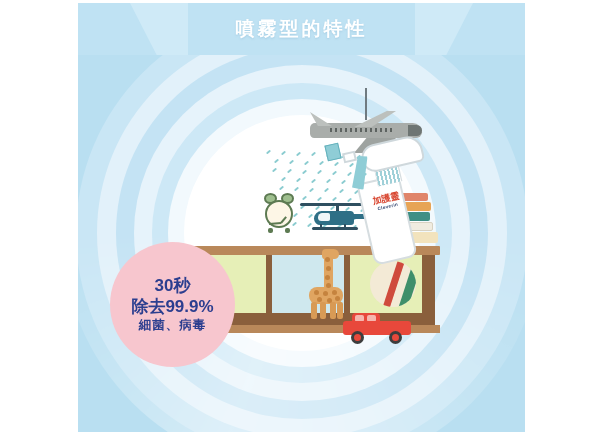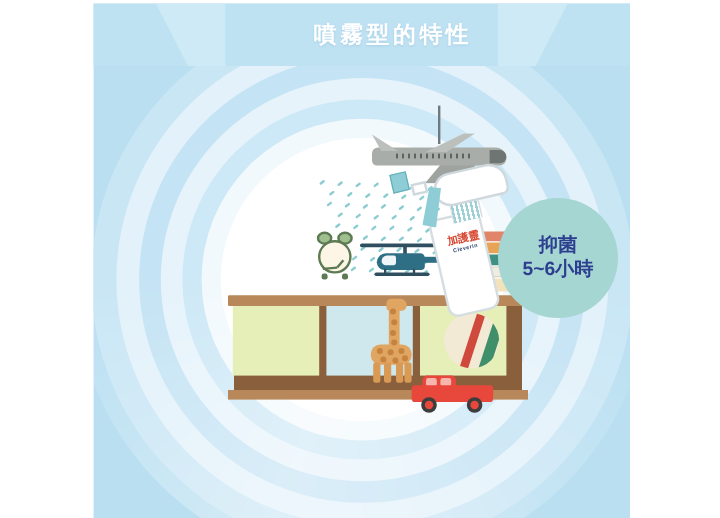--- a/index.html
+++ b/index.html
@@ -61,21 +61,20 @@
     background:#cfeaf7;
   }
   .title-band:before{left:52px;clip-path:polygon(0 0,100% 0,100% 100%,46% 100%);}
   .title-band:after{right:52px;clip-path:polygon(0 0,100% 0,54% 100%,0 100%);}
   .title-text{
     position:absolute;left:0;top:0;width:447px;height:52px;
     display:flex;align-items:center;justify-content:center;
     color:#ffffff;font-size:19px;font-weight:bold;letter-spacing:3px;
     text-shadow:0 1px 2px rgba(120,170,200,.35);
     z-index:4;
-    margin-left:26px;
   }
 
   
   .scene{position:absolute;left:78px;top:3px;width:447px;height:429px;}
 
   
   .string{
     position:absolute;left:287px;top:85px;width:2px;height:32px;background:#6f7a80;
   }
   .plane{
@@ -465,20 +464,21 @@
         <span class="cn">加護靈</span>
         <span class="en">Cleverin</span>
       </div>
     </div>
   </div>
 
   <div class="title-band">
     <div class="title-text">噴霧型的特性</div>
   </div>
 
-
-  <div class="badge badge-teal">
-    <span class="l1">抑菌</span>
-    <span class="l2">5~6小時</span>
+  <div class="badge badge-pink">
+    <span class="l1">30秒</span>
+    <span class="l2">除去99.9%</span>
+    <span class="l3">細菌、病毒</span>
   </div>
 
 
+
 </div>
 
 </body></html>

